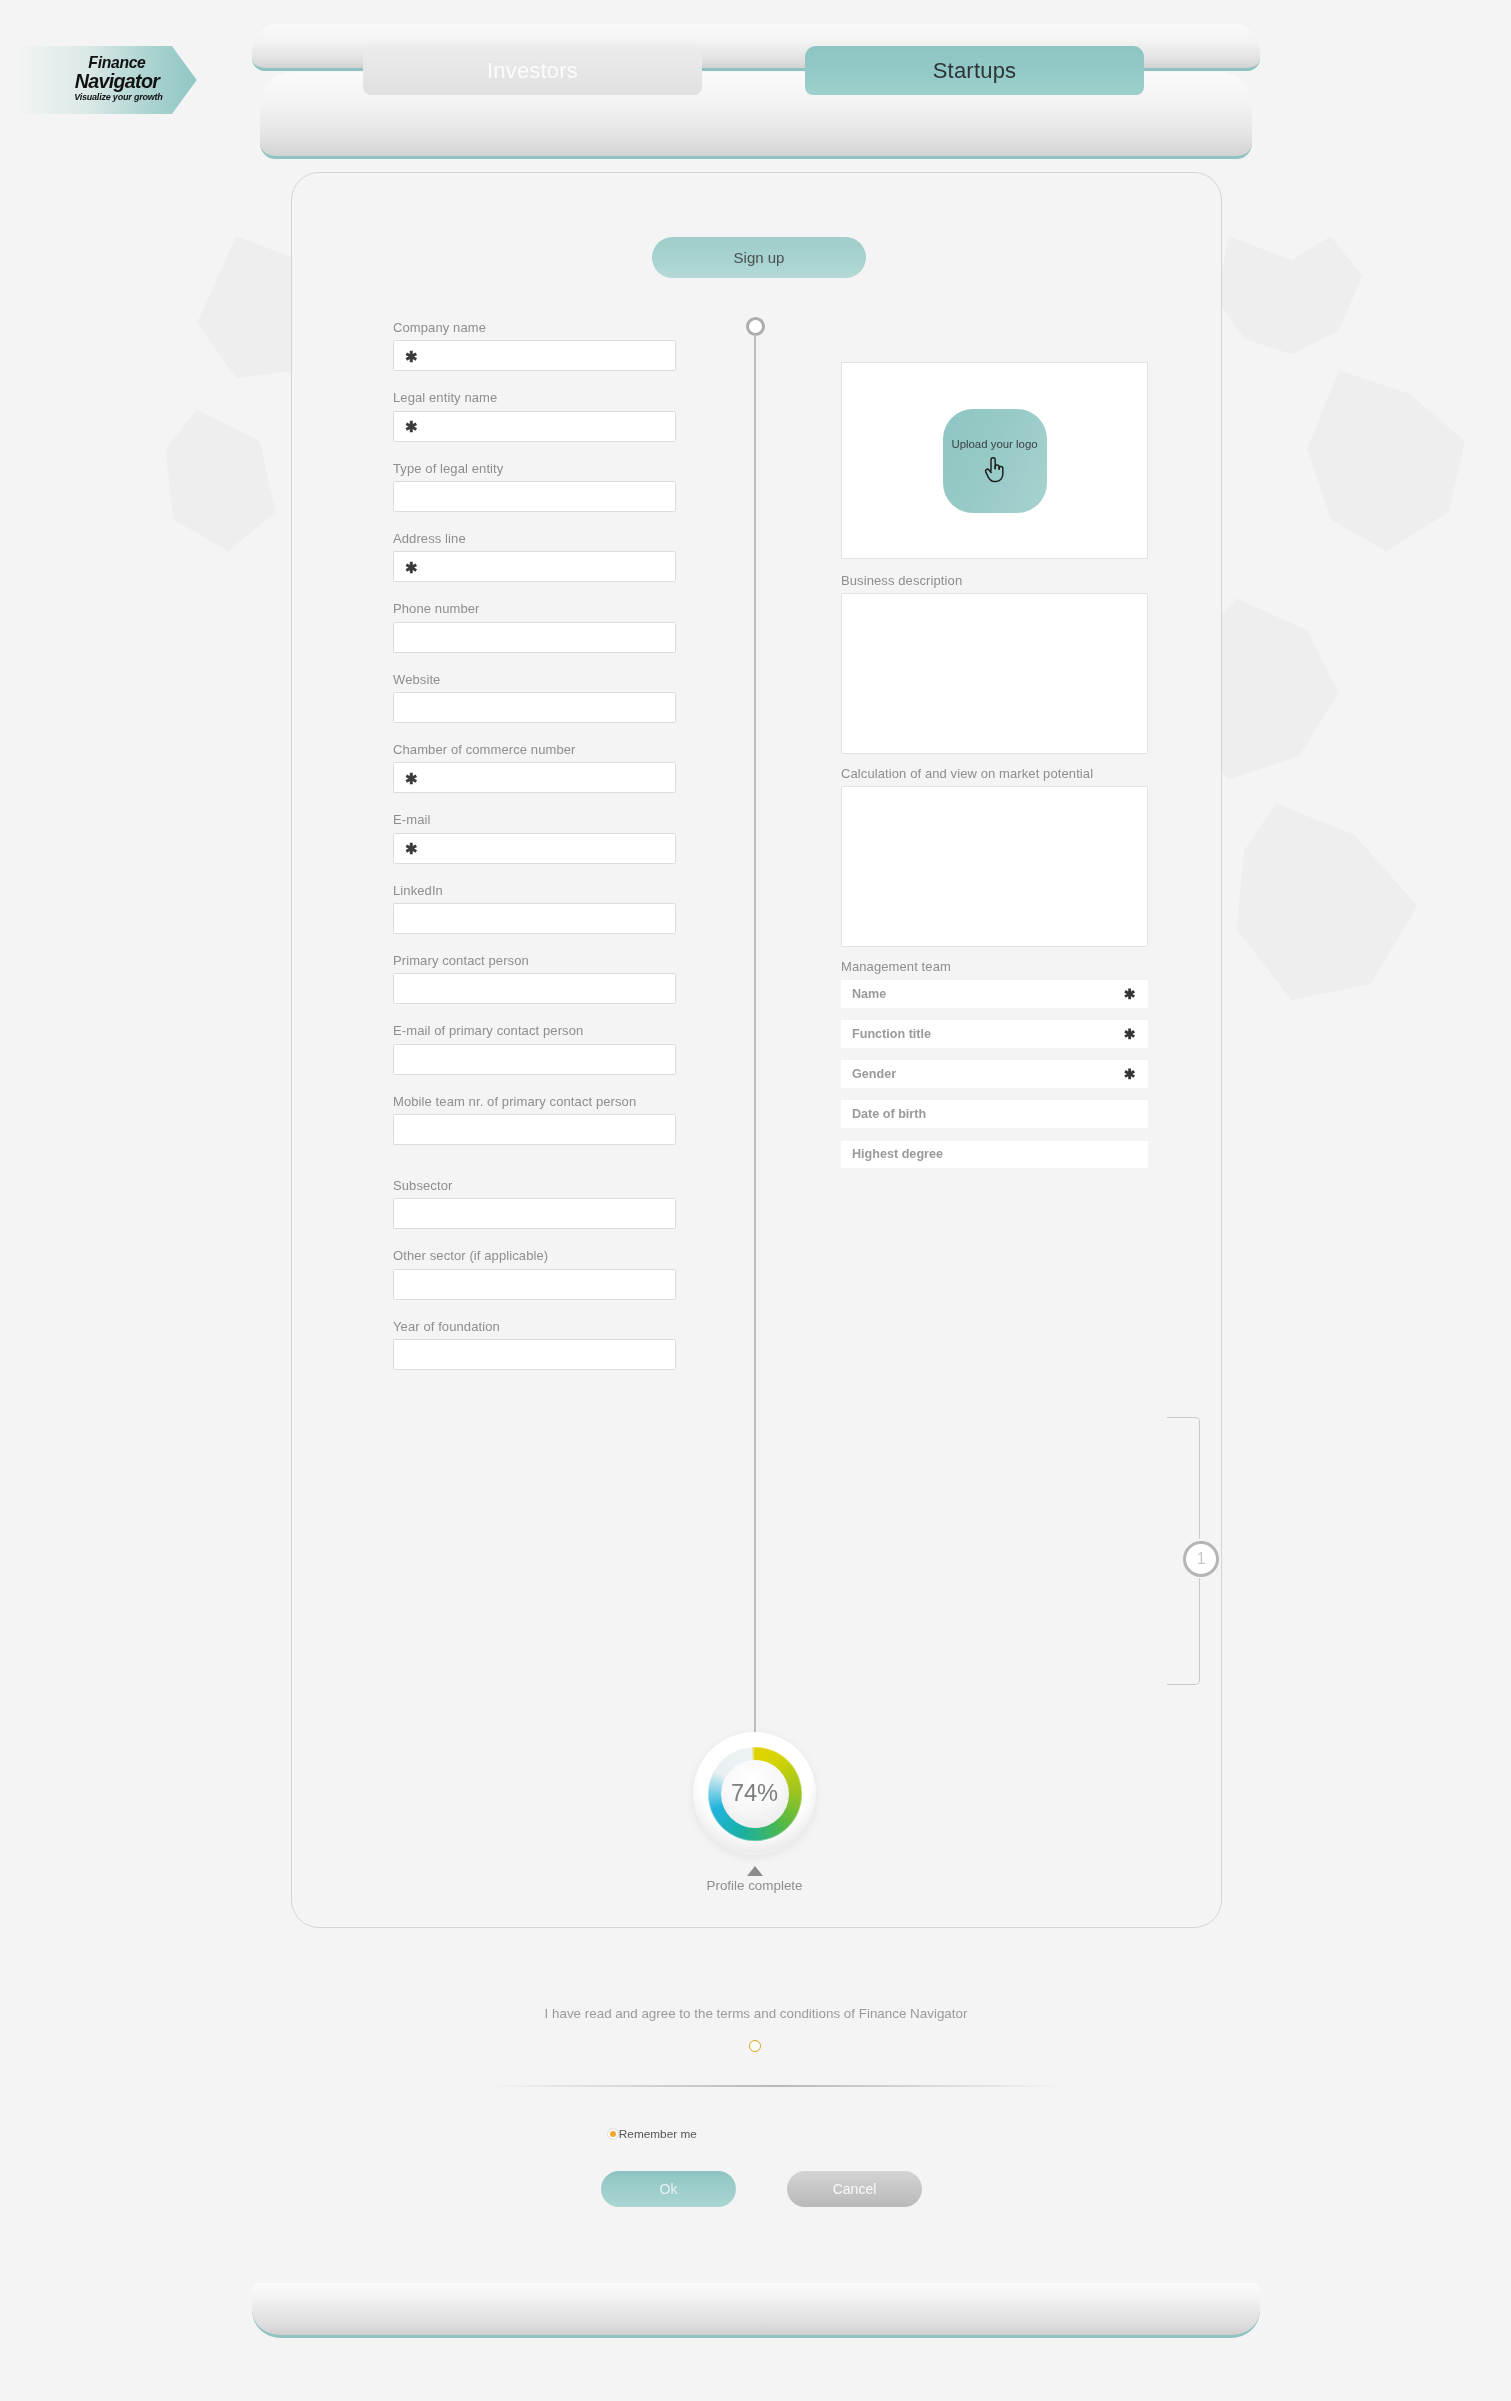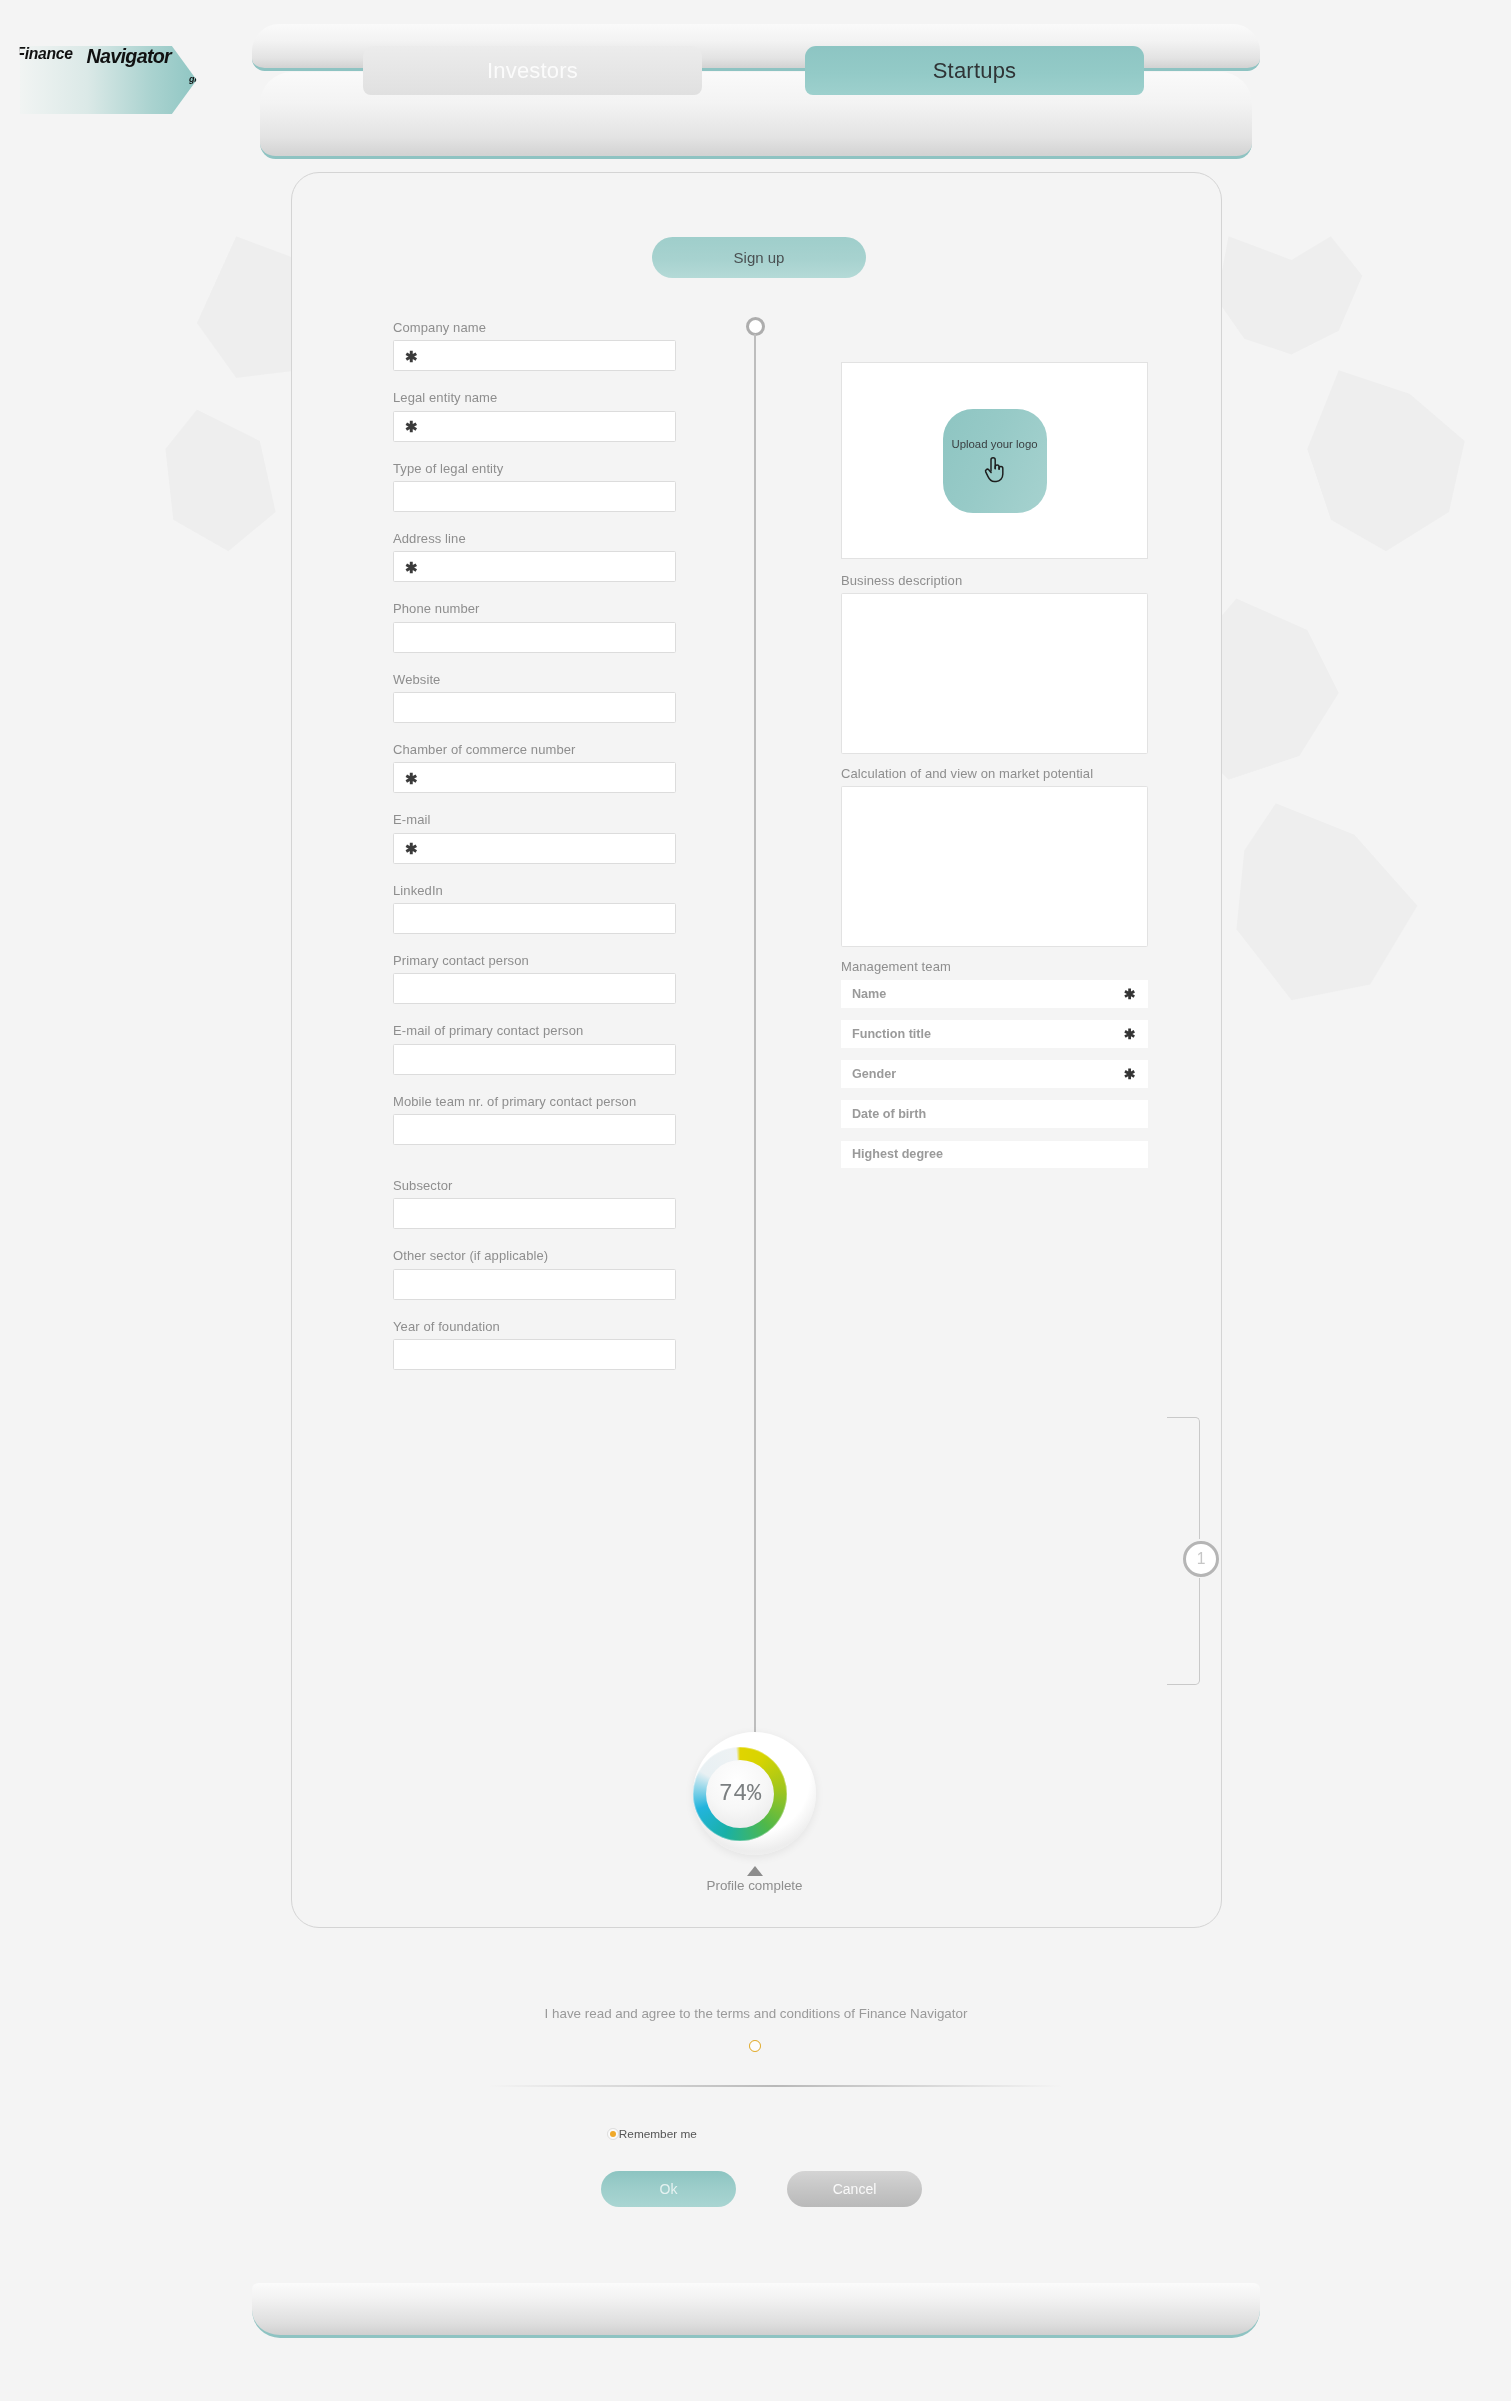--- a/index.html
+++ b/index.html
@@ -12,21 +12,21 @@
   #page { position: relative; width: 1512px; height: 2401px; background: #f4f4f4; }
 
   
   .world-map { position: absolute; inset: 0; pointer-events: none; opacity: .55; }
 
   
   .logo-ribbon {
     position: absolute; left: 19.7px; top: 46px; width: 177px; height: 68px;
     background: linear-gradient(90deg, #f1f4f3 0%, #dbe9e7 38%, #a9d2cf 75%, #8fc6c3 100%);
     clip-path: polygon(0 0, 86% 0, 100% 50%, 86% 100%, 0 100%);
-    display: flex; justify-content: center;
+    display: flex; flex-direction: column; justify-content: center;
     padding-left: 31.5px;
   }
   .logo-l1 { font-size: 15.7px; font-weight: bold; font-style: italic; color: #111;
              line-height: 1.0; letter-spacing: -0.3px; text-align: center; padding-right: 14px;}
   .logo-l2 { font-size: 19.7px; font-weight: bold; font-style: italic; color: #111;
              line-height: 1.02; letter-spacing: -0.7px; text-align:center; padding-right: 14px;}
   .logo-l3 { font-size: 9px; font-weight: bold; font-style: italic; color: #111;
              line-height: 1.5; letter-spacing: -0.2px; text-align:center; padding-right: 11px;}
 
   
@@ -143,21 +143,21 @@
   .mgmt-ph { font-size: 12.6px; font-weight: 700; color: #9a9a9a; margin-left: 11px; }
   .mgmt-star { position: absolute; right: 12.6px; top: 50%; transform: translateY(-50%);
                font-size: 14px; color: #343434; font-weight: 600; line-height: 1; }
 
   
   .progress-wrap { position: absolute; left: 693px; top: 1732px; width: 123px; text-align: center; }
   .ring-halo {
     position: relative; width: 123px; height: 123px; border-radius: 50%;
     background: radial-gradient(circle at 50% 38%, #ffffff 56%, #ededed 74%, #f4f4f4 100%);
     box-shadow: 0 2.4px 9.4px rgba(0,0,0,.07);
-    display: flex; align-items: center; justify-content: flex-start; font-family: Liberation Mono, monospace;
+    display: flex; align-items: center; justify-content: center;
   }
   .ring {
     width: 94px; height: 94px; border-radius: 50%;
     background: conic-gradient(from 0deg,
         #e0d400 0deg, #d8d400 30deg, #9ec51e 85deg, #4fb84a 140deg,
         #19b0a6 200deg, #22b4dd 250deg, #e8f0f3 300deg, #eef2f4 355deg, #e0d400 360deg);
     display: flex; align-items: center; justify-content: center;
     box-shadow: inset 0 0 0 0.8px rgba(255,255,255,.35);
   }
   .ring-inner {

